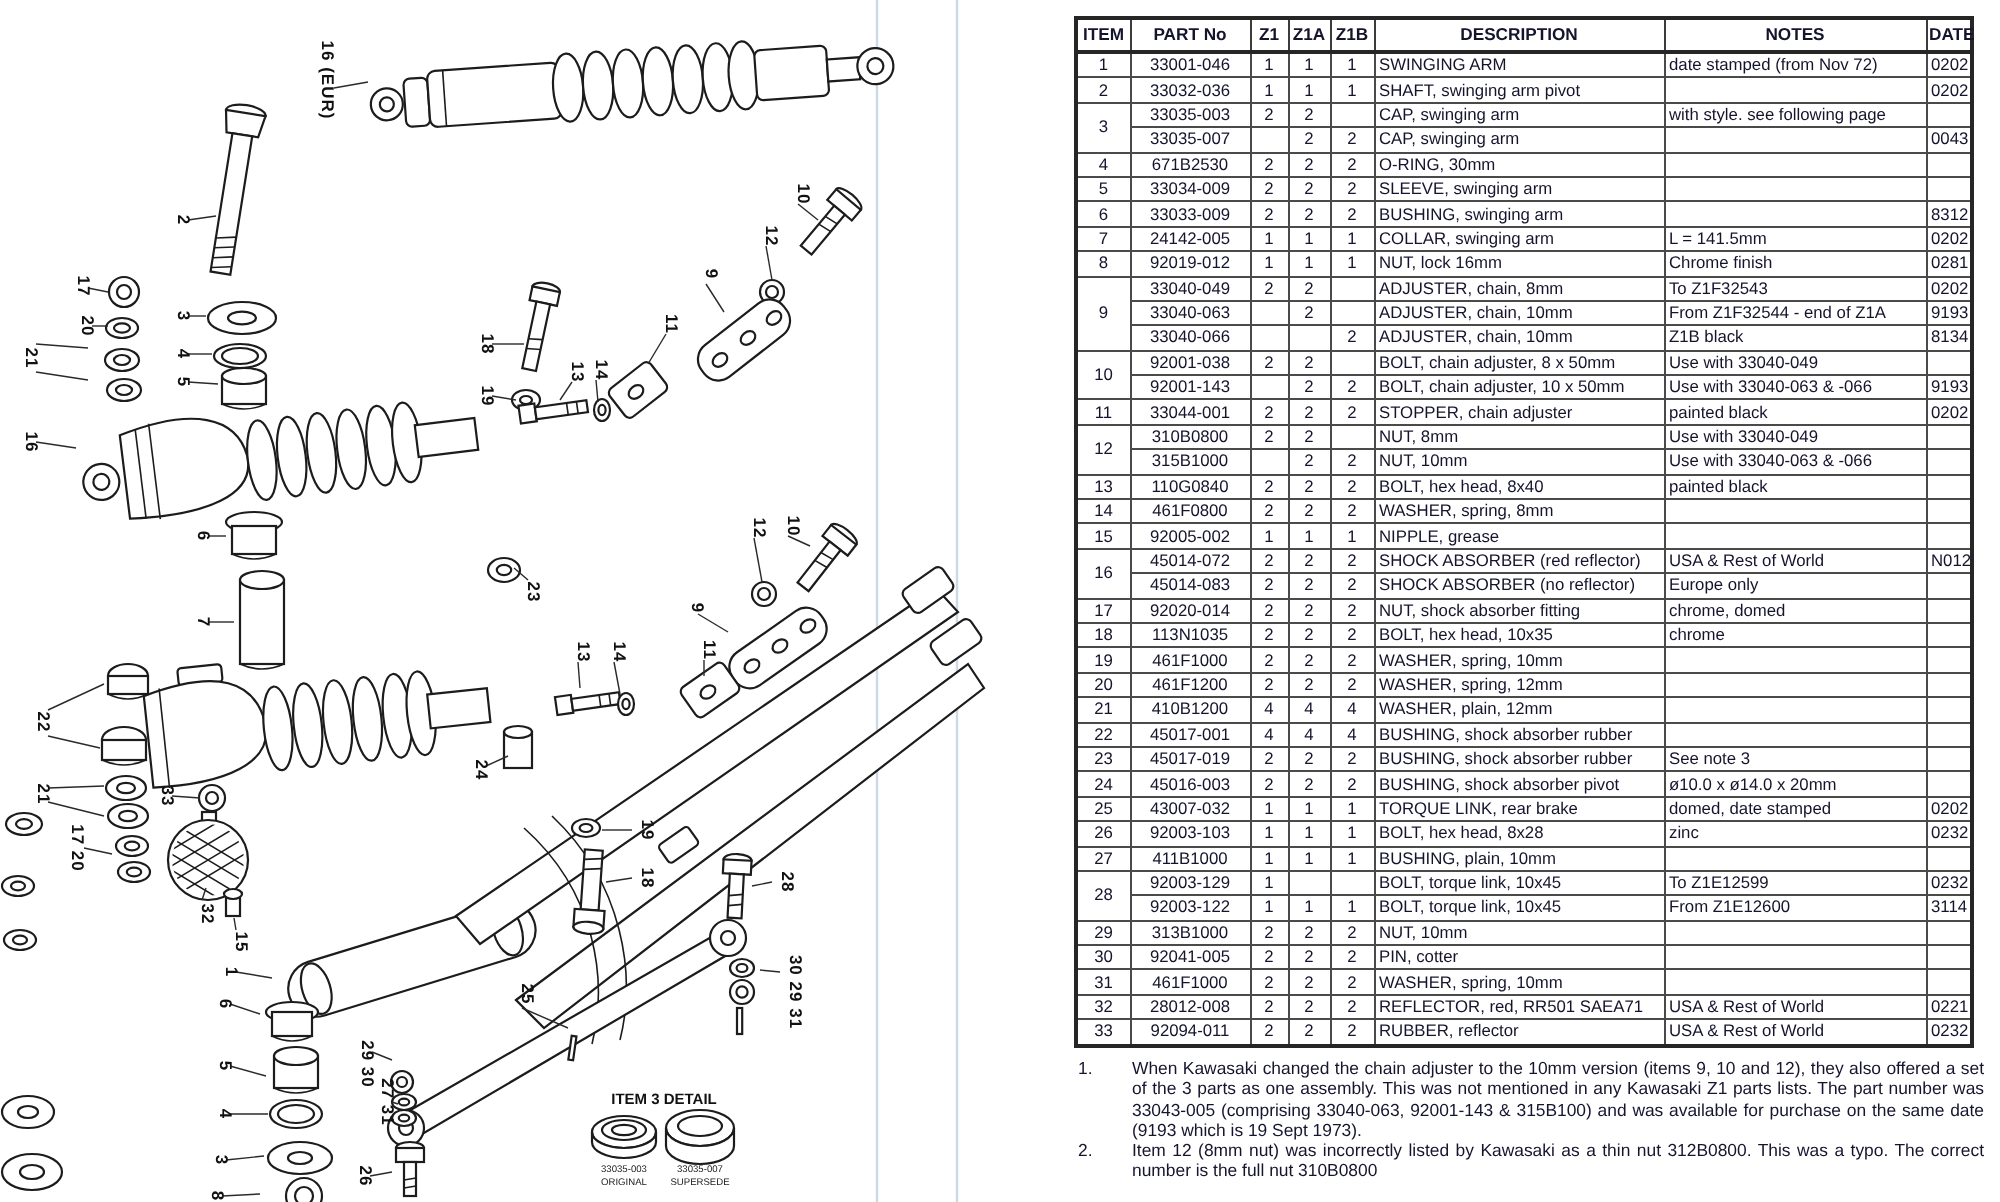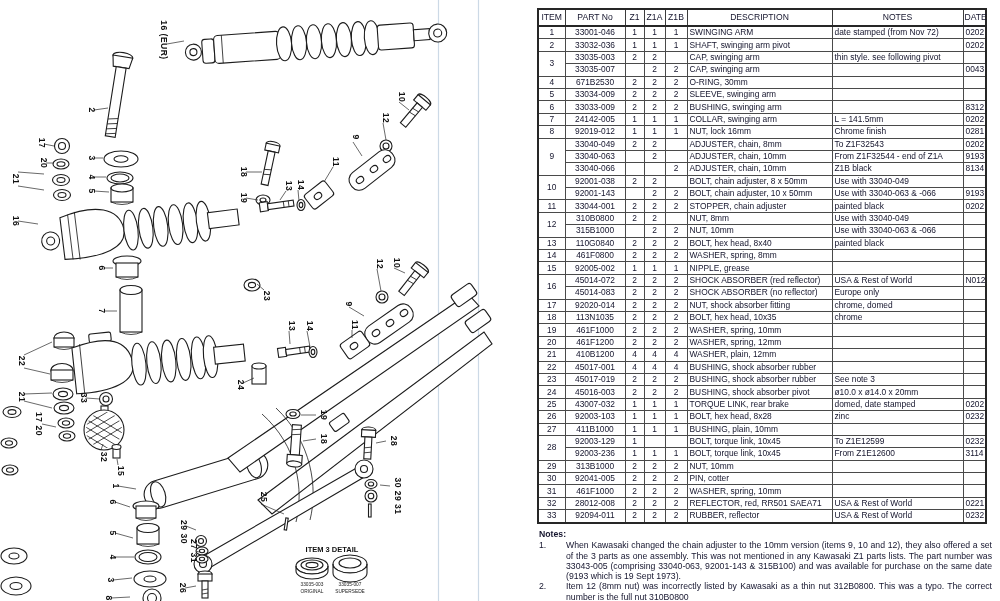--- a/index.html
+++ b/index.html
@@ -10,21 +10,21 @@
   .ink{stroke:#1c1c1c;fill:#fff;stroke-width:1.1}
   .thin{stroke:#1c1c1c;fill:none;stroke-width:.8}
   .lead{stroke:#2a2a2a;stroke-width:.7;fill:none}
   .callout{font:bold 8.5px "Liberation Sans",sans-serif;fill:#111;letter-spacing:.5px}
   .inset-title{font:bold 7.5px "Liberation Sans",sans-serif;fill:#111}
   .inset-cap{font:4.8px "Liberation Sans",sans-serif;fill:#222}
   .frameline{stroke:#ccd9e6;stroke-width:1.2}
   #parts-table{position:absolute;left:537px;top:8px;width:448px;border-collapse:collapse;
        table-layout:fixed;font-size:8.4px;line-height:9px;color:#14142c}
   #parts-table th{border:1px solid #3c3c3c;border-bottom:2px solid #262626;height:15px;
-       font-size:8.6px;font-weight:normal;padding:0 1px;background:#fff}
+       font-size:8.6px;font-weight:bold;padding:0 1px;background:#fff}
   #parts-table td{border:1px solid #4a4a4a;height:11.4px;padding:0 2px;white-space:nowrap;overflow:hidden}
   #parts-table{border:2px solid #262626}
   .c{text-align:center}.l{text-align:left;padding-left:3px}
   #notes{position:absolute;left:539px;top:529px;width:453px;font-size:8.7px;line-height:10.3px;color:#15152e}
   .note-title{margin:0 0 1px 0;font-weight:bold}
   .note-item{display:flex}
   .note-num{width:27px;flex:0 0 27px}
   .note-text{flex:1;text-align:justify}
 </style>
 </head>
@@ -471,21 +471,21 @@
         <td class="l"></td>
         <td class="c">0202</td>
       </tr>
       <tr>
         <td rowspan="2" class="c">3</td>
         <td class="c">33035-003</td>
         <td class="c">2</td>
         <td class="c">2</td>
         <td class="c"></td>
         <td class="l">CAP, swinging arm</td>
-        <td class="l">thin style. see following pivot</td>
+        <td class="l">with style. see following page</td>
         <td class="c"></td>
       </tr>
       <tr>
         <td class="c">33035-007</td>
         <td class="c"></td>
         <td class="c">2</td>
         <td class="c">2</td>
         <td class="l">CAP, swinging arm</td>
         <td class="l"></td>
         <td class="c">0043</td>
@@ -779,21 +779,21 @@
         <td rowspan="2" class="c">28</td>
         <td class="c">92003-129</td>
         <td class="c">1</td>
         <td class="c"></td>
         <td class="c"></td>
         <td class="l">BOLT, torque link, 10x45</td>
         <td class="l">To Z1E12599</td>
         <td class="c">0232</td>
       </tr>
       <tr>
-        <td class="c">92003-236</td>
+        <td class="c">92003-122</td>
         <td class="c">1</td>
         <td class="c">1</td>
         <td class="c">1</td>
         <td class="l">BOLT, torque link, 10x45</td>
         <td class="l">From Z1E12600</td>
         <td class="c">3114</td>
       </tr>
       <tr>
         <td rowspan="1" class="c">29</td>
         <td class="c">313B1000</td>
@@ -841,21 +841,20 @@
         <td class="c">2</td>
         <td class="c">2</td>
         <td class="l">RUBBER, reflector</td>
         <td class="l">USA &amp; Rest of World</td>
         <td class="c">0232</td>
       </tr>
     </tbody>
 </table>
 
 <div id="notes">
-  <div class="note-title">Notes:</div>
   <div id="notes-list">
       <div class="note-item">
         <div class="note-num">1.</div>
         <div class="note-text">When Kawasaki changed the chain adjuster to the 10mm version (items 9, 10 and 12), they also offered a set of the 3 parts as one assembly. This was not mentioned in any Kawasaki Z1 parts lists. The part number was 33043-005 (comprising 33040-063, 92001-143 &amp; 315B100) and was available for purchase on the same date (9193 which is 19 Sept 1973).</div>
       </div>
       <div class="note-item">
         <div class="note-num">2.</div>
         <div class="note-text">Item 12 (8mm nut) was incorrectly listed by Kawasaki as a thin nut 312B0800. This was a typo. The correct number is the full nut 310B0800</div>
       </div>
     </div>

